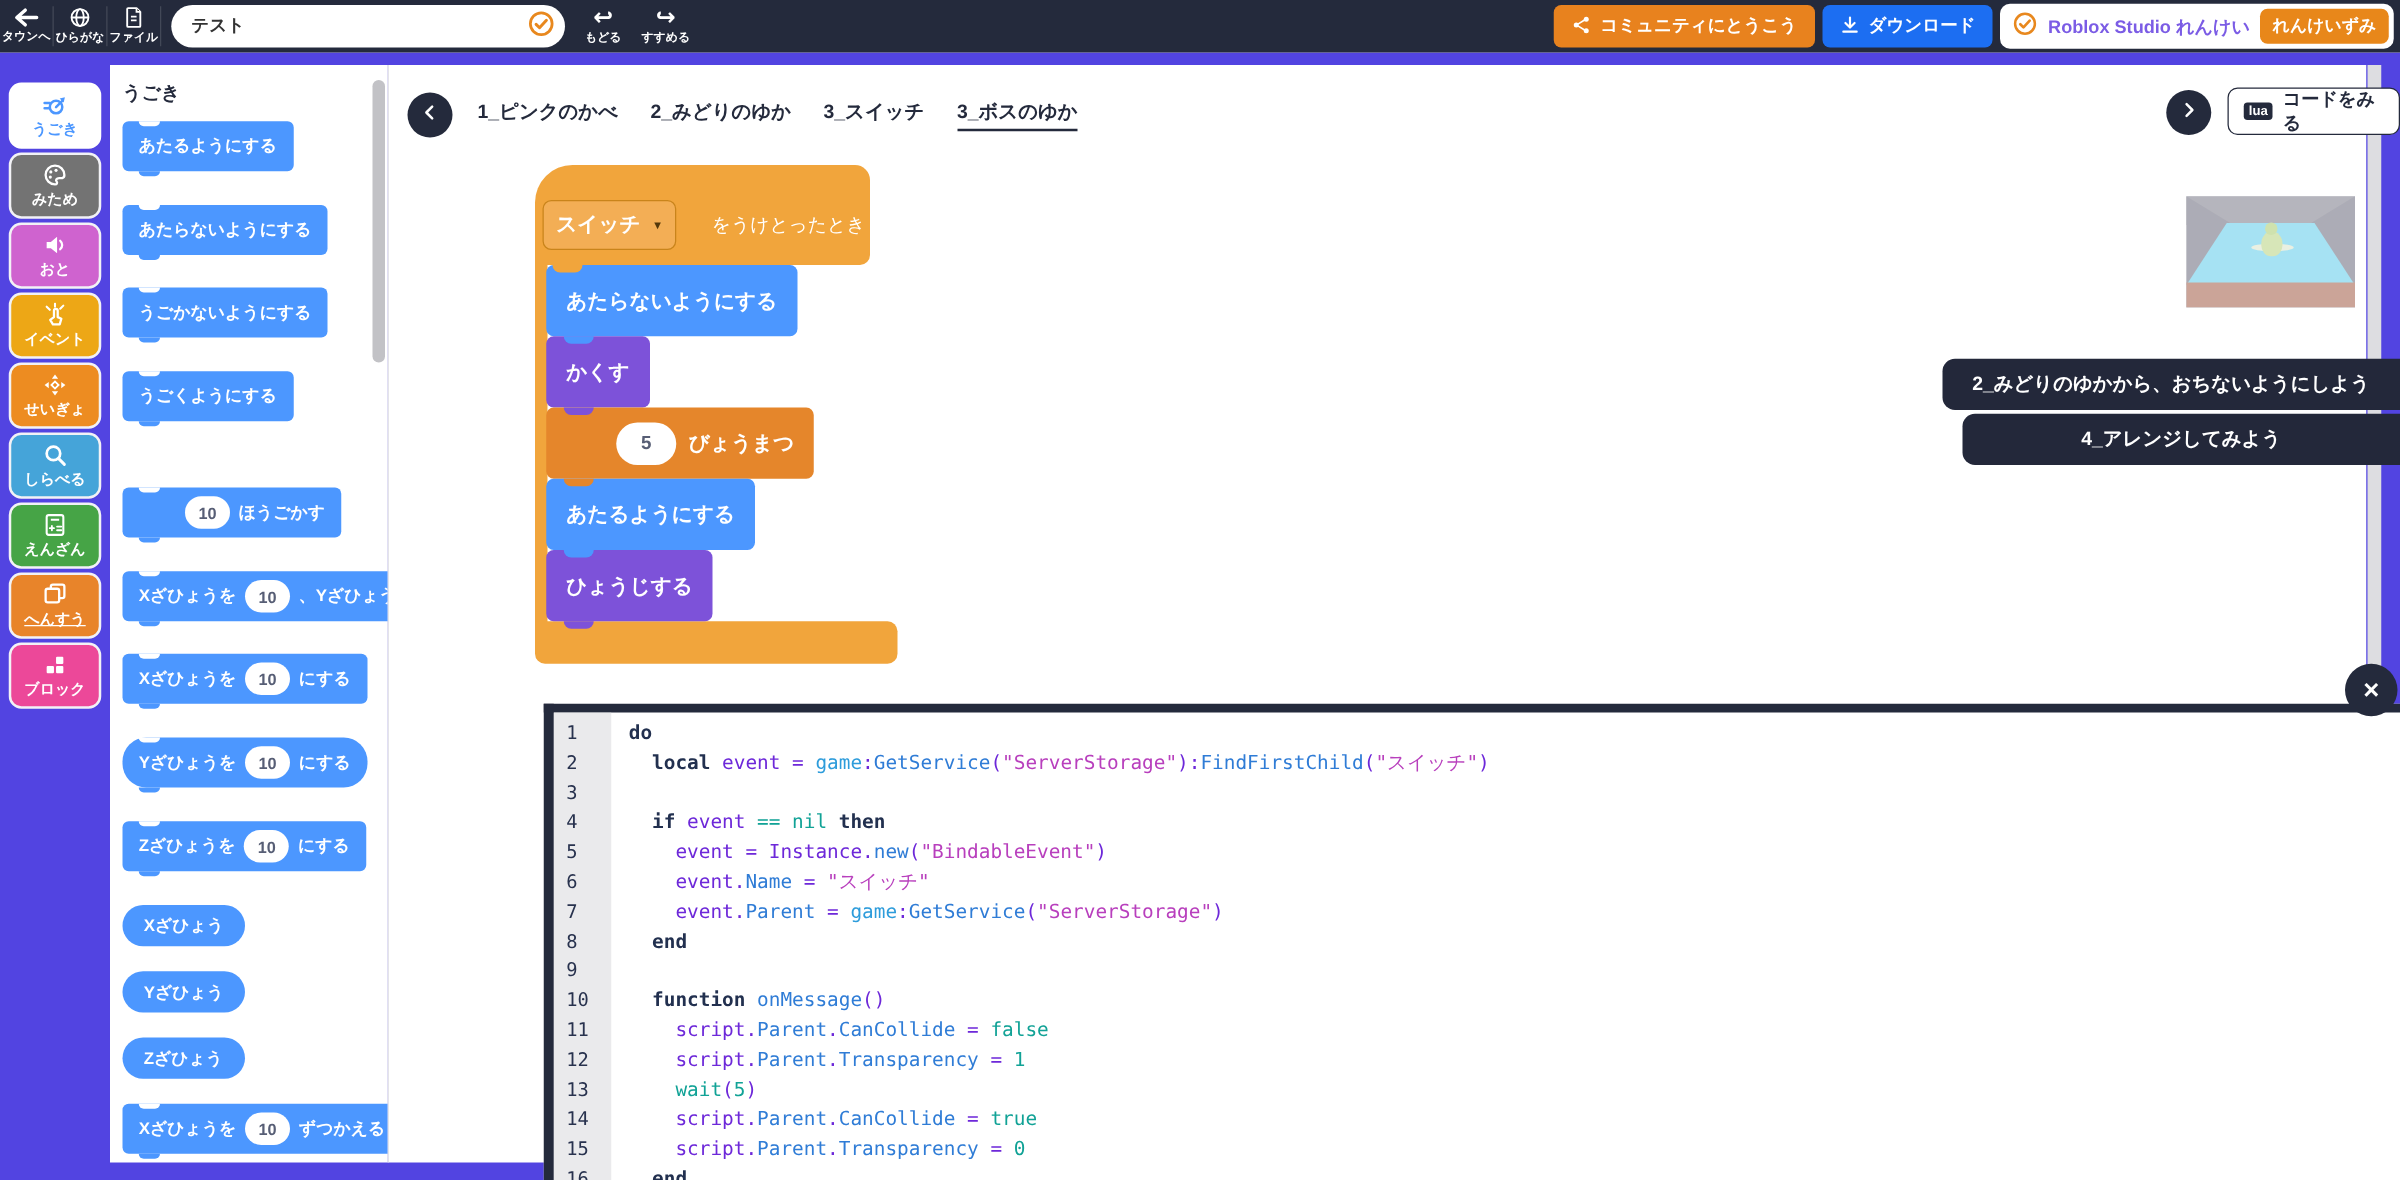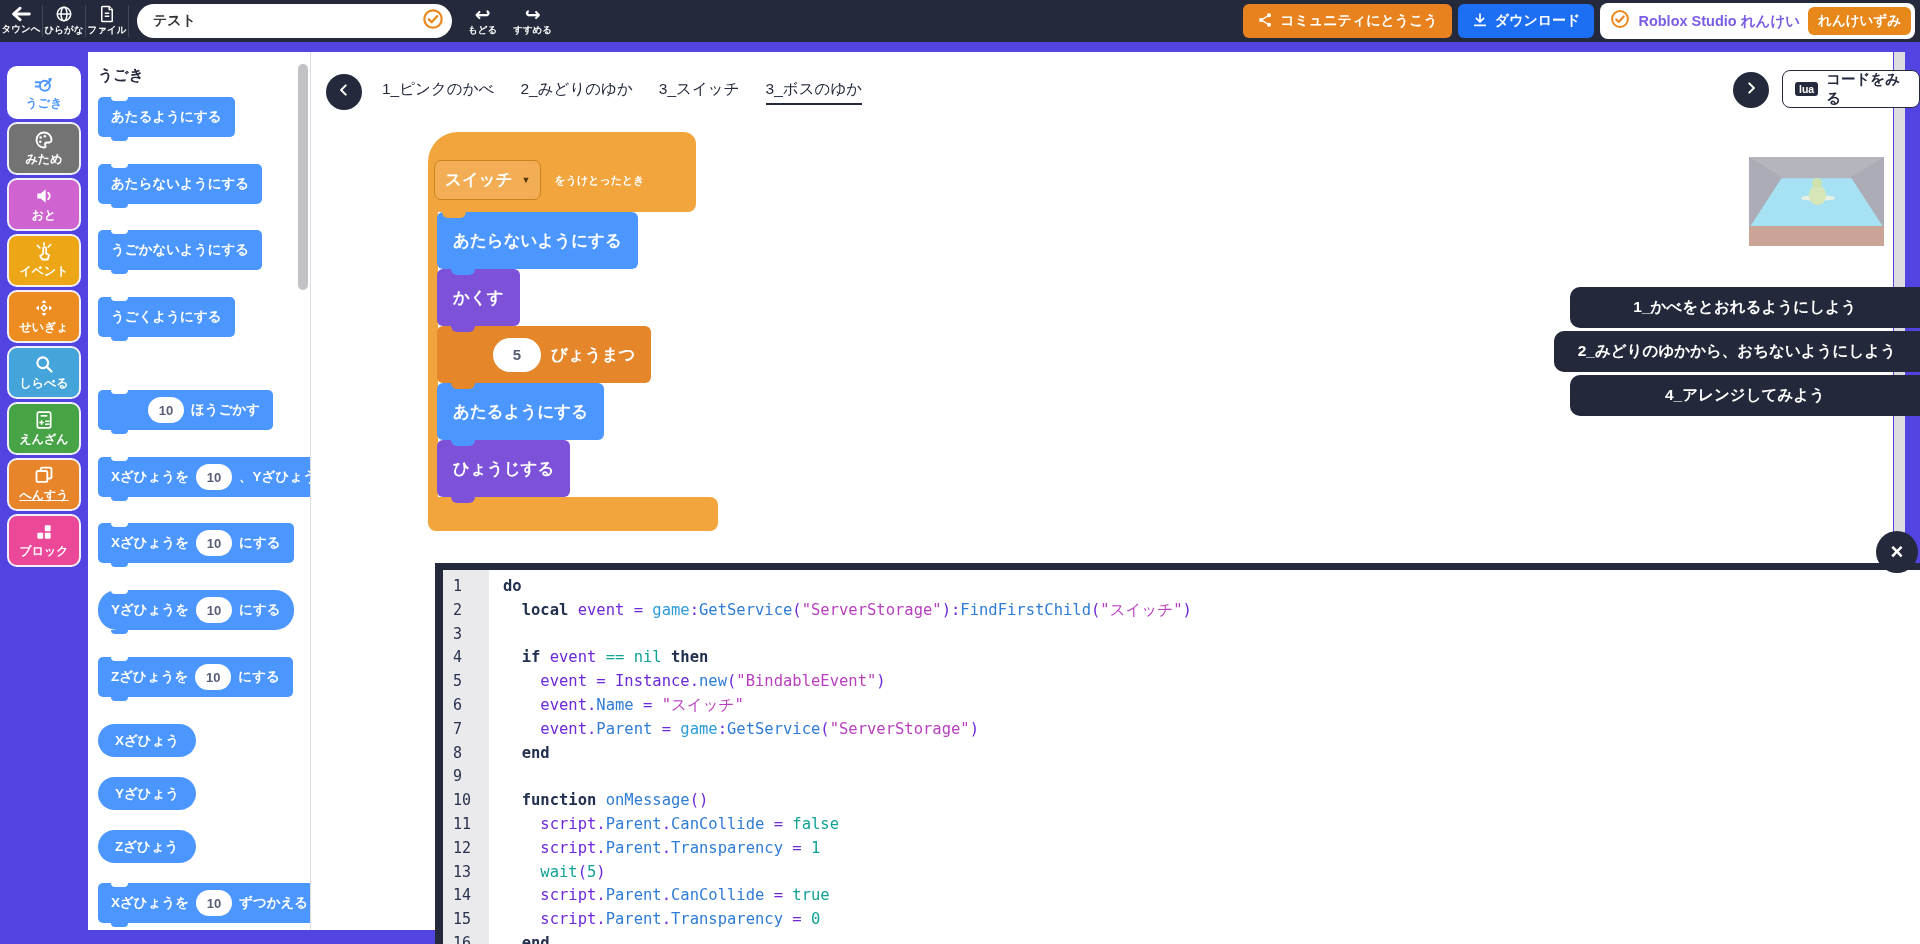--- a/index.html
+++ b/index.html
@@ -59,21 +59,21 @@
               border-radius:5px;z-index:6}
   
   .canvas-panel{position:absolute;left:310px;top:52px;width:1583px;height:878px;background:#fff;
                 border-left:1px solid #DCDCE2;box-sizing:border-box;z-index:3}
   .canvas-scrollbar{position:absolute;left:1894px;top:52px;width:11px;height:511px;
                     background:#DDDDE1;z-index:4}
   .circle-btn{position:absolute;width:36px;height:36px;border-radius:50%;background:#242A3C;
               display:flex;align-items:center;justify-content:center;cursor:pointer;z-index:6}
   .tabs{position:absolute;left:382px;top:74px;height:36px;display:flex;align-items:center;
         gap:26px;z-index:6}
-  .tab{font-size:15.5px;font-weight:normal;color:#242A3C;cursor:pointer;padding-bottom:3px;
+  .tab{font-size:15.5px;font-weight:bold;color:#242A3C;cursor:pointer;padding-bottom:3px;
        border-bottom:2.5px solid transparent;white-space:nowrap}
   .tab.active{border-bottom-color:#242A3C}
   .code-view-btn{position:absolute;left:1782px;top:70px;height:38px;border:1.5px solid #242A3C;
                  border-radius:8px;background:#fff;display:flex;align-items:center;gap:8px;
                  padding:0 12px;font-weight:bold;font-size:14.5px;color:#242A3C;cursor:pointer;
                  z-index:6;box-sizing:border-box}
   .lua-badge{background:#242A3C;color:#fff;font-size:10.5px;font-weight:bold;border-radius:3px;
              padding:2px 4px;line-height:1}
   
   .preview{position:absolute;left:1749px;top:157px;width:135px;height:89px;background:#BFBFC6;
@@ -96,21 +96,21 @@
   .script{position:absolute;left:428px;top:132px;z-index:5}
   .hat{position:relative;width:268px;height:80px;background:#F1A53C;
        border-radius:30px 12px 8px 0;display:flex;align-items:center;
        padding:16px 0 0 6px;box-sizing:border-box}
   .hat::after{content:"";position:absolute;bottom:-6px;left:14px;width:24px;height:6px;
               background:#F1A53C;border-radius:0 0 6px 6px;z-index:1}
   .dropdown{height:38px;background:#F3AE55;border:1px solid #C9841B;border-radius:7px;
             display:flex;align-items:center;gap:9px;padding:0 10px;color:#fff;font-weight:bold;
             font-size:16.5px;cursor:pointer}
   .dropdown .caret{font-size:9px;color:#53380A}
-  .hat-label{color:#fff;font-weight:bold;font-size:11px;margin-left:13px;white-space:nowrap}
+  .hat-label{color:#fff;font-weight:normal;font-size:15px;margin-left:28px;white-space:nowrap}
   .spine{position:absolute;left:0;top:72px;width:10px;height:296px;background:#F1A53C}
   .body-col{margin-left:9px;display:flex;flex-direction:column;align-items:flex-start}
   .cblock{position:relative;height:57px;border-radius:6px;display:flex;align-items:center;
           gap:10px;padding:0 16px;color:#fff;font-weight:bold;font-size:16.5px;
           box-sizing:border-box;cursor:grab;white-space:nowrap}
   .cblock::after{content:"";position:absolute;bottom:-6px;left:14px;width:24px;height:6px;
                  background:inherit;border-radius:0 0 6px 6px;z-index:1}
   .cb-blue{background:#4C97FF}.cb-purple{background:#7D52D9}.cb-orange{background:#E5862B}
   .oval-lg{height:34px;min-width:48px;border-radius:17px;background:#fff;color:#575E75;
            font-size:15px;font-weight:bold;display:inline-flex;align-items:center;
@@ -437,21 +437,20 @@
         <span>あたるようにする</span>
       </div>
       <div class="cblock cb-purple">
         <span>ひょうじする</span>
       </div>
     </div>
   <div class="endbar"></div>
 </div>
 
 <div class="tasks" id="task-list">
-    <div class="task">1_かべをとおれるようにしよう</div>
     <div class="task">2_みどりのゆかから、おちないようにしよう</div>
     <div class="task">4_アレンジしてみよう</div>
   </div>
 
 <div class="code-panel">
   <div class="gutter" id="code-gutter">
       <div class="ln">1</div>
       <div class="ln">2</div>
       <div class="ln">3</div>
       <div class="ln">4</div>

